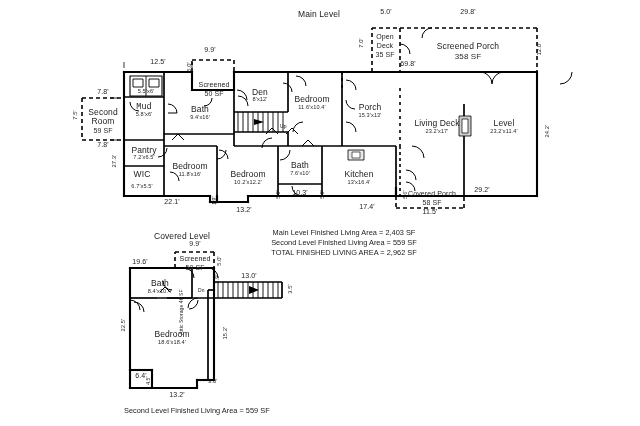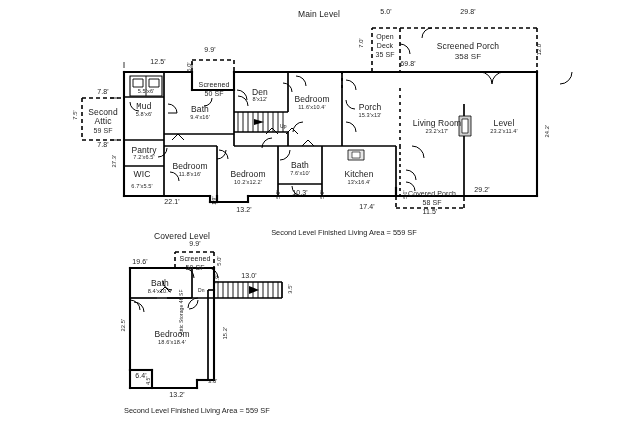--- a/index.html
+++ b/index.html
@@ -321,21 +321,21 @@
   <div class="lbl tiny rot90" style="left:262px; top:192px;">5.0'</div>
   <div class="lbl dim center-x" style="left:288px; top:189px;">10.3'</div>
   <div class="lbl tiny rot90" style="left:306px; top:192px;">5.0'</div>
   <div class="lbl dim center-x" style="left:355px; top:203px;">17.4'</div>
   <div class="lbl dim center-x" style="left:418px; top:208px;">11.5'</div>
   <div class="lbl tiny rot90" style="left:389px; top:192px;">5.0'</div>
   <div class="lbl dim center-x" style="left:470px; top:186px;">29.2'</div>
   <div class="lbl dim-sm rot90" style="left:529px; top:128px;">24.2'</div>
 
   <div class="lbl room-name center-x" style="left:91px; top:108px;">Second</div>
-  <div class="lbl room-name center-x" style="left:91px; top:117px;">Attic</div>
+  <div class="lbl room-name center-x" style="left:91px; top:117px;">Room</div>
   <div class="lbl room-dim center-x" style="left:91px; top:127px; font-size:7px;">59 SF</div>
 
   <div class="lbl room-dim center-x" style="left:134px; top:89px;">5.5'x6'</div>
   <div class="lbl room-name center-x" style="left:132px; top:103px;font-family:Liberation Mono, monospace;">Mud</div>
   <div class="lbl room-dim center-x" style="left:132px; top:112px;">5.8'x6'</div>
 
   <div class="lbl room-name center-x" style="left:132px; top:146px;">Pantry</div>
   <div class="lbl room-dim center-x" style="left:132px; top:155px;">7.2'x6.5'</div>
 
   <div class="lbl room-name center-x" style="left:130px; top:170px;">WIC</div>
@@ -357,21 +357,21 @@
   <div class="lbl room-name center-x" style="left:358px; top:103px;">Porch</div>
   <div class="lbl room-dim center-x" style="left:358px; top:113px;">15.3'x13'</div>
 
   <div class="lbl room-name center-x" style="left:373px; top:33px; font-size:7px;">Open</div>
   <div class="lbl room-name center-x" style="left:373px; top:42px; font-size:7px;">Deck</div>
   <div class="lbl room-dim center-x" style="left:373px; top:51px; font-size:7px;">35 SF</div>
 
   <div class="lbl room-name center-x" style="left:456px; top:42px;">Screened Porch</div>
   <div class="lbl room-dim center-x" style="left:456px; top:53px; font-size:8px;">358 SF</div>
 
-  <div class="lbl room-name center-x" style="left:425px; top:119px;">Living Room</div>
+  <div class="lbl room-name center-x" style="left:425px; top:119px;">Living Deck</div>
   <div class="lbl room-dim center-x" style="left:425px; top:129px;">23.2'x17'</div>
 
   <div class="lbl room-name center-x" style="left:492px; top:119px;">Level</div>
   <div class="lbl room-dim center-x" style="left:492px; top:129px;">23.2'x11.4'</div>
 
   <div class="lbl room-name center-x" style="left:178px; top:162px;">Bedroom</div>
   <div class="lbl room-dim center-x" style="left:178px; top:172px;">11.8'x16'</div>
 
   <div class="lbl room-name center-x" style="left:236px; top:170px;">Bedroom</div>
   <div class="lbl room-dim center-x" style="left:236px; top:180px;">10.2'x12.2'</div>
@@ -407,18 +407,20 @@
   <div class="lbl room-dim center-x" style="left:148px; top:289px;">8.4'x10.4'</div>
 
   <div class="lbl room-name center-x" style="left:160px; top:330px;">Bedroom</div>
   <div class="lbl room-dim center-x" style="left:160px; top:340px;">18.6'x18.4'</div>
 
   <div class="lbl tiny rot90" style="left:170px; top:332px; width:0;">Attic Storage 46 SF</div>
 
   <div class="lbl tiny" style="left:186px; top:288px;">Dn</div>
 
   <div class="summary" style="left:232px; top:228px; width:200px; text-align:center;">
+    <div>Main Level Finished Living Area = 2,403 SF</div>
     <div>Second Level Finished Living Area = 559 SF</div>
+    <div>TOTAL FINISHED LIVING AREA = 2,962 SF</div>
   </div>
 
   <div class="sf-note" style="left:112px; top:406px;">Second Level Finished Living Area = 559 SF</div>
 
 </div>
 
 </body></html>

